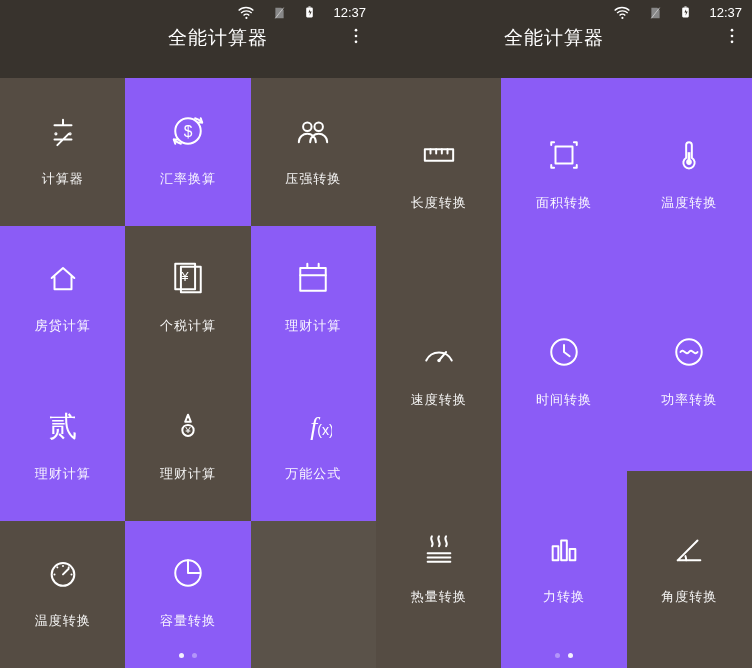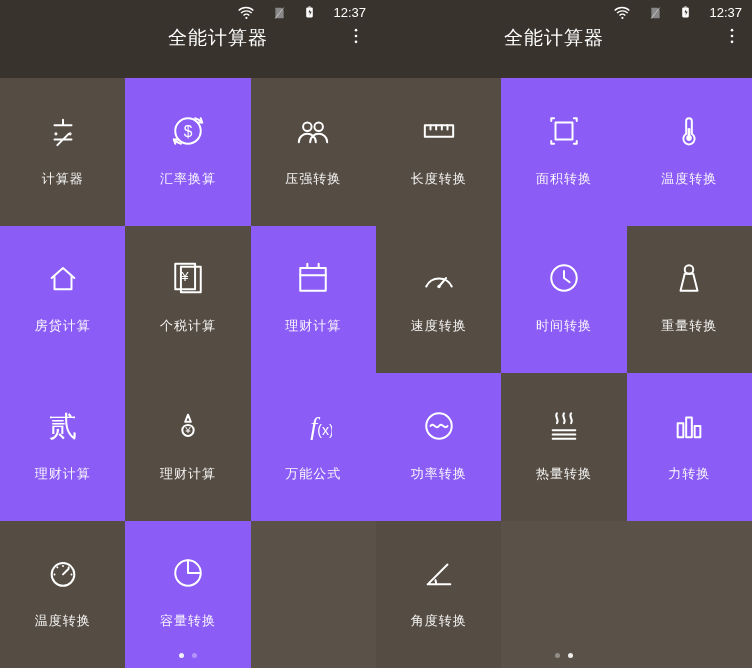--- a/index.html
+++ b/index.html
@@ -329,28 +329,20 @@
         <span class="label">速度转换</span>
       </button>
       <button class="tile bgB">
         <span class="icon">
           <svg width="38" height="34" viewBox="0 0 24 24">
             <use href="#i-time"></use>
           </svg>
         </span>
         <span class="label">时间转换</span>
       </button>
-      <button class="tile bgA">
-        <span class="icon">
-          <svg width="38" height="34" viewBox="0 0 24 24">
-            <use href="#i-weight"></use>
-          </svg>
-        </span>
-        <span class="label">重量转换</span>
-      </button>
       <button class="tile bgB">
         <span class="icon">
           <svg width="38" height="34" viewBox="0 0 24 24">
             <use href="#i-power"></use>
           </svg>
         </span>
         <span class="label">功率转换</span>
       </button>
       <button class="tile bgA">
         <span class="icon">

